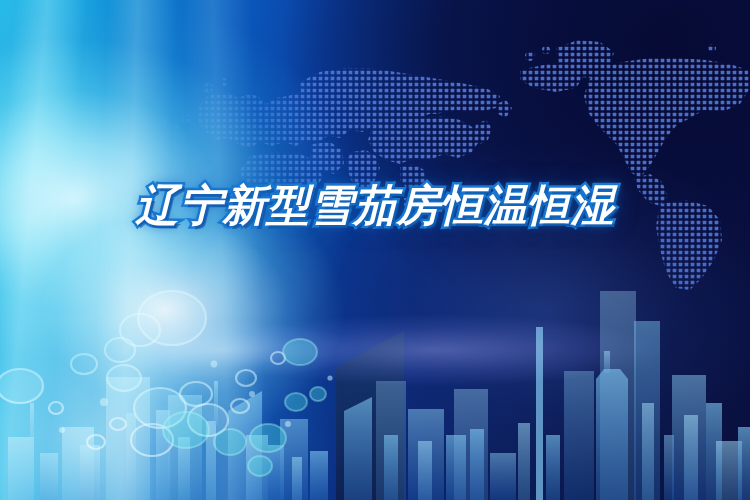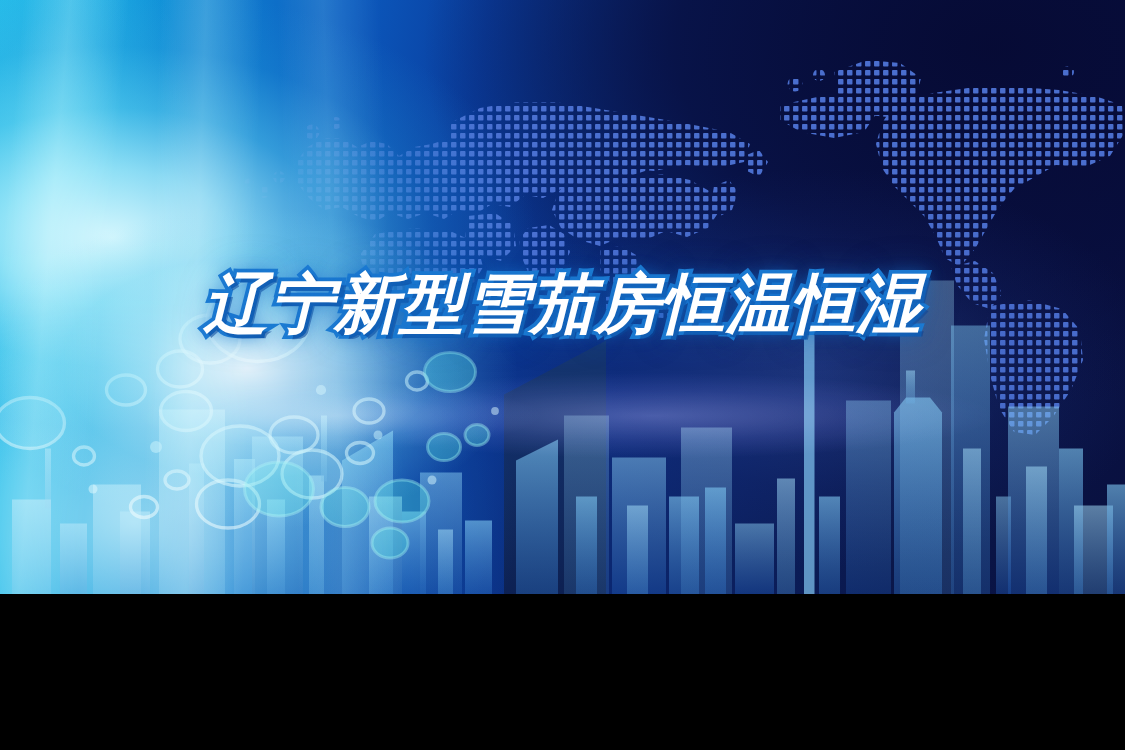--- a/index.html
+++ b/index.html
@@ -1,20 +1,20 @@
 <!DOCTYPE html>
 <html><head>
 <meta charset="utf-8">
 <style>
   html,body{margin:0;padding:0;background:#000;}
   #stage{
     position:relative;
-    width:750px;height:396px;
+    width:750px;height:500px;
     overflow:hidden;
-    font-family:Liberation Mono, monospace;
+    font-family:Liberation Serif, serif;
     background:#0a1240;
   }
   .layer{position:absolute;inset:0;}
 
   
   #bg-base{
     background:
       linear-gradient(100deg,
         #1fb8e8 0%,
         #12a4e0 8%,

